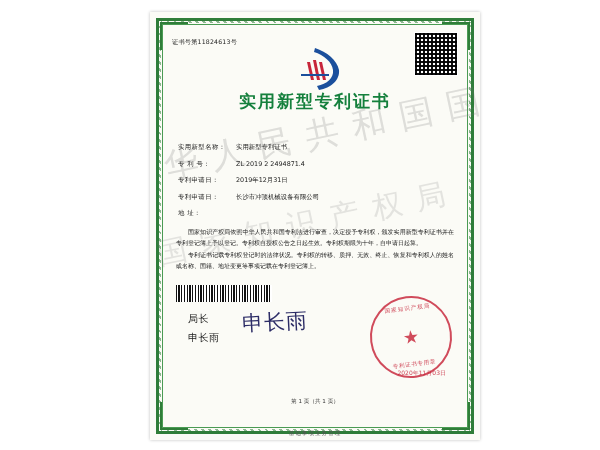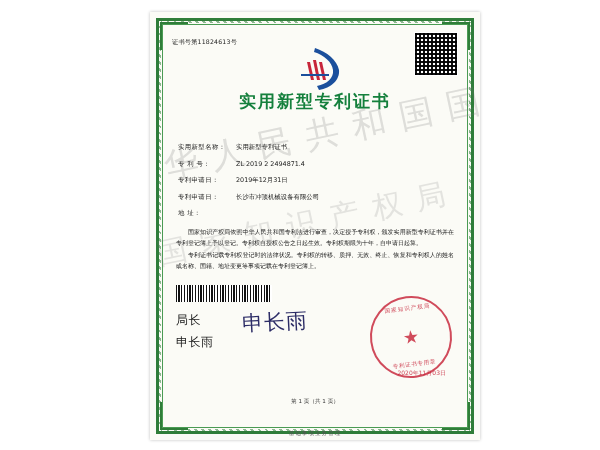--- a/index.html
+++ b/index.html
@@ -153,24 +153,25 @@
         #111 5px 6px, #fff 6px 8px, #111 8px 9px, #fff 9px 11px);
   }
 
   .sign-block {
     position: relative;
     margin-top: 10px;
     padding-left: 4px;
     height: 56px;
   }
   .sign-label {
-    font-size: 12px;
+    font-size: 10px;
     color: #1a1a1a;
     letter-spacing: 0.5px;
     margin-bottom: 5px;
+    margin-left: 12px;
   }
   .sign-name {
     position: absolute;
     left: 70px;
     top: -4px;
     font-family: "DejaVu Serif", serif;
     font-size: 21px;
     color: #1b1b5a;
     letter-spacing: 1px;
     transform: rotate(-3deg);

